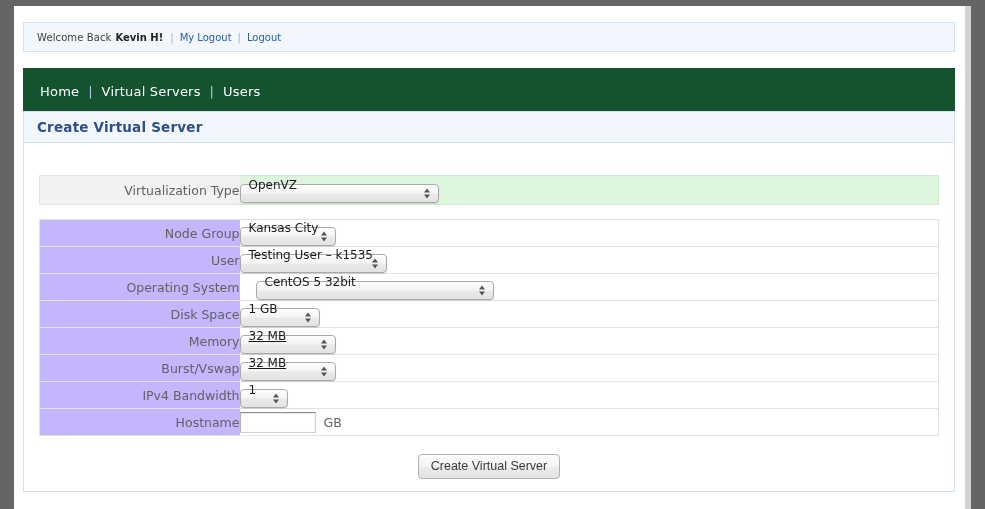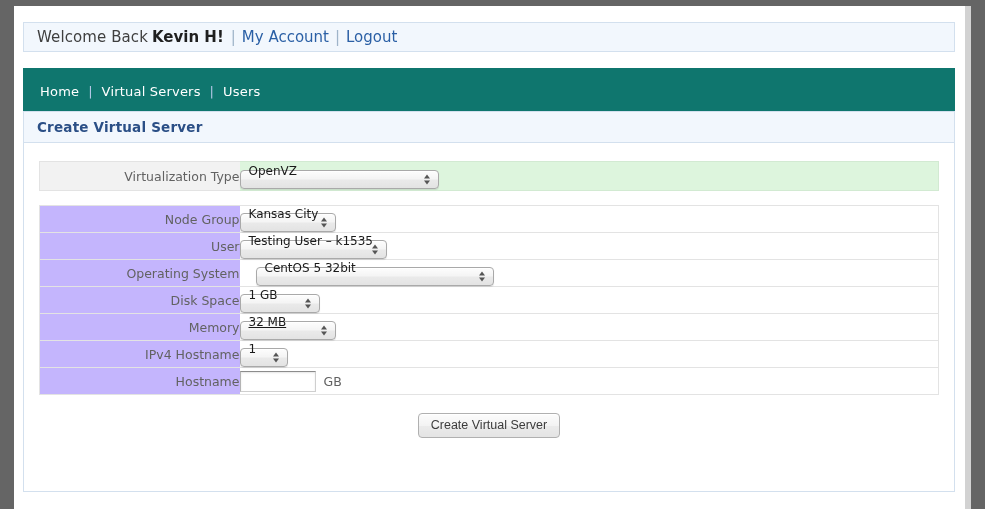--- a/index.html
+++ b/index.html
@@ -26,41 +26,41 @@
     background: #ffffff;
   }
 
   
   .welcome-bar {
     position: absolute;
     left: 9px; top: 16px;
     width: 932px; height: 30px;
     background: #f2f7fd;
     border: 1px solid #d3e0ee;
-    font-size: 15px;
+    font-size: 10px;
     color: #3f3f3f;
     display: flex;
     align-items: center;
     padding-left: 13px;
     white-space: nowrap;
   }
   .welcome-text { letter-spacing: .1px; }
   .welcome-user { font-weight: bold; color: #1f1f1f; padding: 0 1px 0 4px; }
   .bar-sep { color: #9fb4c9; padding: 0 6px; }
   .welcome-bar a {
     color: #2a5fa5;
     text-decoration: none;
   }
 
   
   .nav-bar {
     position: absolute;
     left: 9px; top: 62px;
     width: 932px; height: 46px;
-    background: #0f766e;
+    background: #14532d;
     display: flex;
     align-items: center;
     padding-left: 17px;
     white-space: nowrap;
   }
   .nav-bar a {
     color: #ffffff;
     text-decoration: none;
     font-size: 13px;
     letter-spacing: .2px;
@@ -89,21 +89,21 @@
   }
   .panel-body { padding: 0; position: relative; }
 
   
   .form-table {
     border-collapse: collapse;
     margin: 0 auto;
     width: 900px;
     table-layout: fixed;
   }
-  .form-table.highlight { margin-top: 18px; }
+  .form-table.highlight { margin-top: 32px; }
   .form-table.main { margin-top: 14px; }
 
   .form-table td {
     padding: 0;
     vertical-align: middle;
     height: 27px;
     font-size: 12.5px;
   }
   .lbl-cell {
     width: 200px;
@@ -231,21 +231,21 @@
 </head>
 <body>
 
 <div class="page-shell">
   <div class="page-canvas">
 
     <div class="welcome-bar">
       <span class="welcome-text">Welcome Back</span>
       <span class="welcome-user">Kevin H!</span>
       <span class="bar-sep">|</span>
-      <a href="#">My Account</a>
+      <a href="#">My Logout</a>
       <span class="bar-sep">|</span>
       <a href="#">Logout</a>
     </div>
 
     <div class="nav-bar">
       <a href="#">Home</a>
       <span class="nav-sep">|</span>
       <a href="#">Virtual Servers</a>
       <span class="nav-sep">|</span>
       <a href="#">Users</a>
@@ -329,21 +329,33 @@
               <span class="sel w-mem">
                 <span>32 MB</span>
                 <span class="arrows">
                       <i class="up"></i>
                       <i class="dn"></i>
                     </span>
               </span>
             </td>
           </tr>
           <tr>
-            <td class="lbl-cell">IPv4 Hostname</td>
+            <td class="lbl-cell">Burst/Vswap</td>
+            <td class="val-cell">
+              <span class="sel w-mem">
+                <span>32 MB</span>
+                <span class="arrows">
+                      <i class="up"></i>
+                      <i class="dn"></i>
+                    </span>
+              </span>
+            </td>
+          </tr>
+          <tr>
+            <td class="lbl-cell">IPv4 Bandwidth</td>
             <td class="val-cell">
               <span class="sel w-ip">
                 <span>1</span>
                 <span class="arrows">
                       <i class="up"></i>
                       <i class="dn"></i>
                     </span>
               </span>
             </td>
           </tr>

